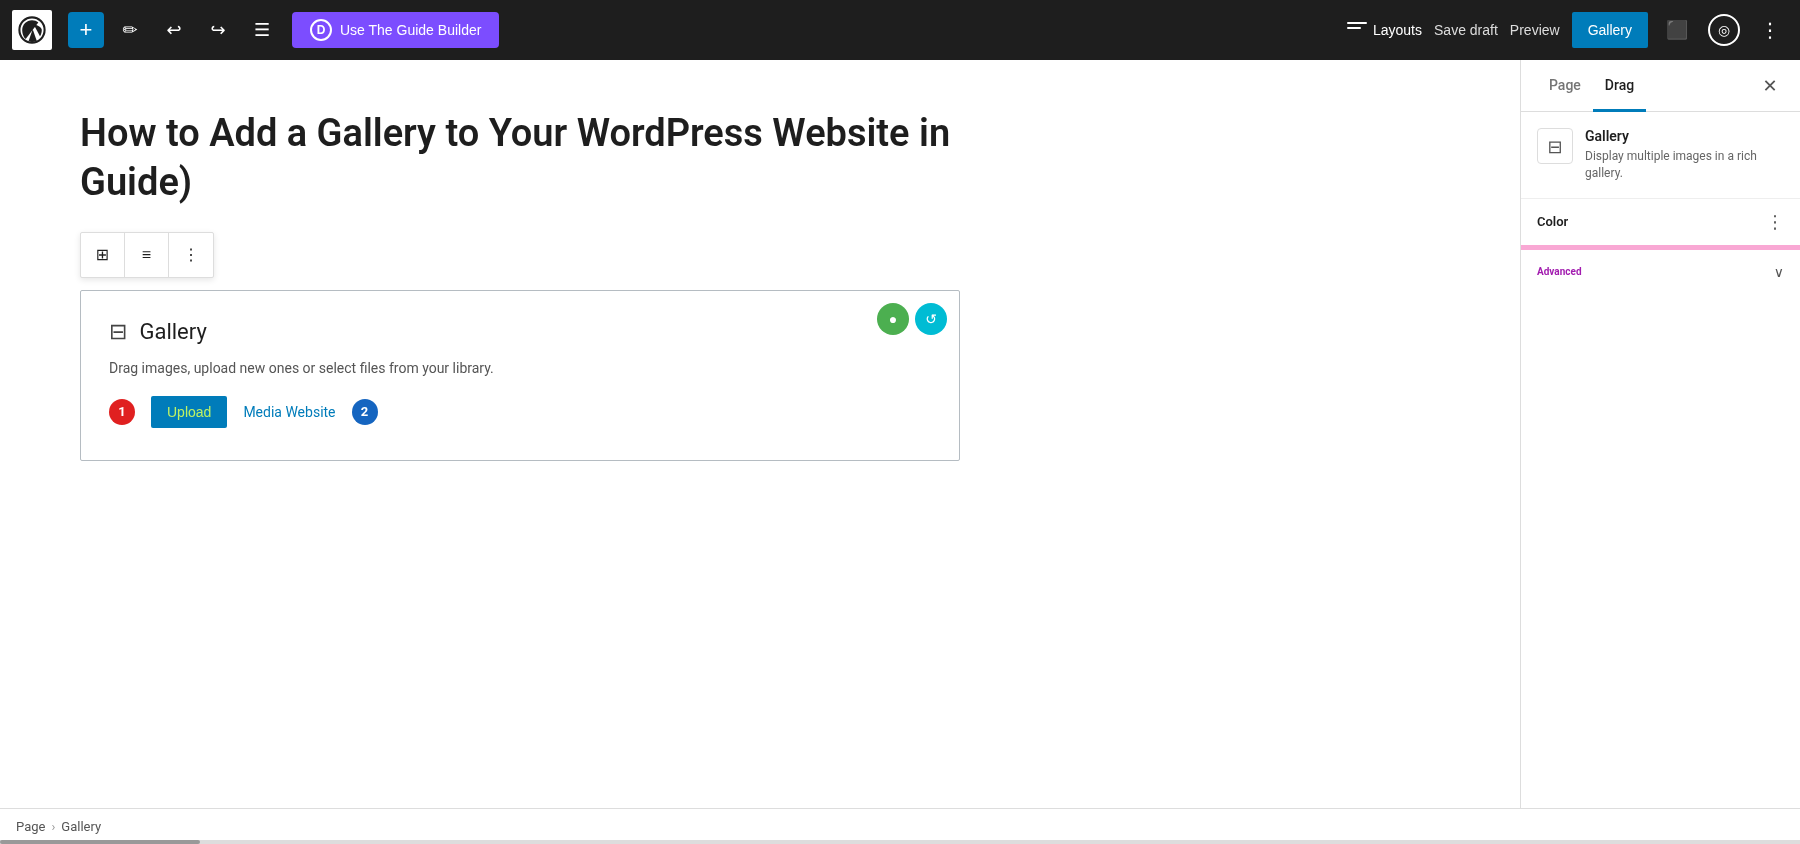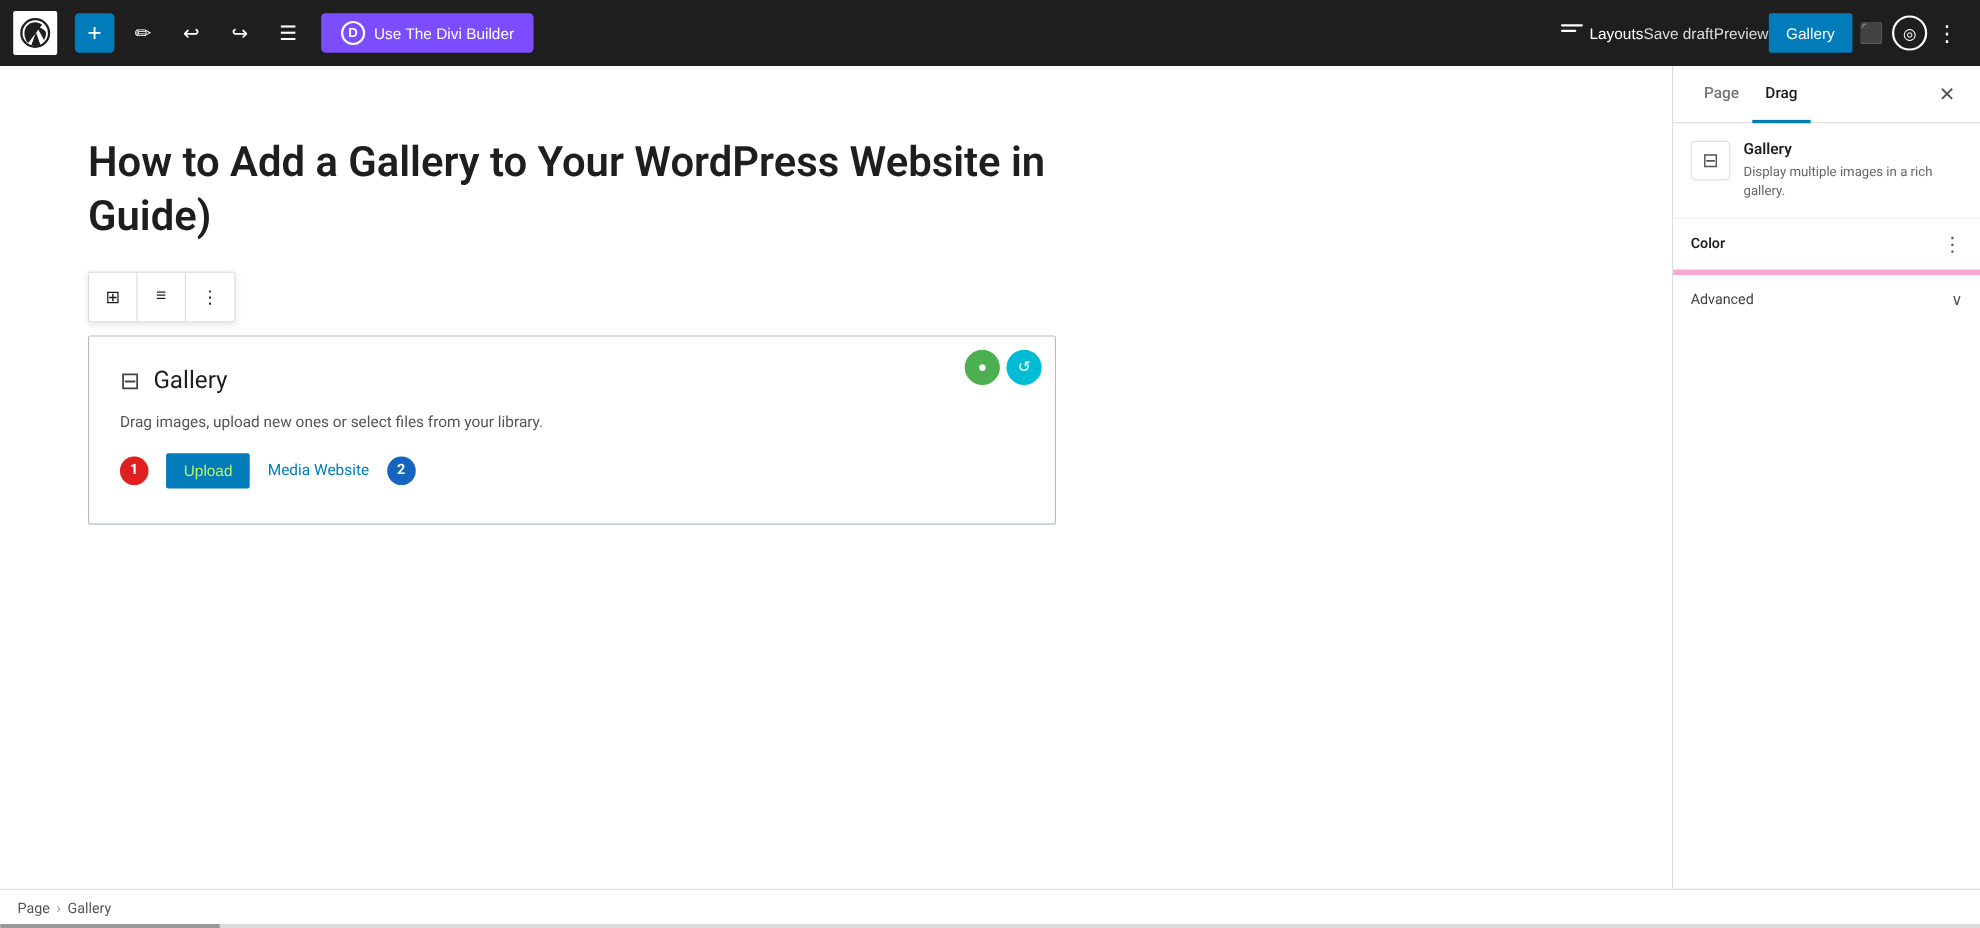--- a/index.html
+++ b/index.html
@@ -57,21 +57,21 @@
     .divi-circle {
       width: 22px; height: 22px;
       border: 2px solid #fff;
       border-radius: 50%;
       display: flex; align-items: center; justify-content: center;
       font-size: 12px;
       font-weight: 700;
     }
     .toolbar-right {
       margin-left: auto;
-      display: flex; align-items: center; 
+      display: flex; align-items: center; gap: 12px;
     }
     .layouts-btn {
       background: transparent;
       border: none;
       color: #fff;
       font-size: 14px;
       cursor: pointer;
       display: flex; align-items: center; gap: 6px;
     }
     .layouts-icon {
@@ -141,21 +141,21 @@
       display: flex;
       flex: 1;
       overflow: hidden;
     }
 
     
     .editor-area {
       flex: 1;
       background: #fff;
       overflow-y: auto;
-      padding: 64px 80px 40px 80px;
+      padding: 49px 80px 40px 80px;
       position: relative;
     }
 
     .post-title {
       font-size: 38px;
       font-weight: 600;
       color: #1e1e1e;
       line-height: 1.3;
       margin-bottom: 24px;
       max-width: 880px;
@@ -380,23 +380,23 @@
     
     .advanced-section {
       padding: 0;
     }
     .advanced-header {
       padding: 14px 16px;
       display: flex; align-items: center; justify-content: space-between;
       cursor: pointer;
     }
     .advanced-header-text {
-      font-size: 13px;
-      font-weight: 400;
-      color: #404040;
+      font-size: 10px;
+      font-weight: 700;
+      color: #a21caf;
     }
     .chevron-icon {
       font-size: 14px;
       color: #555;
     }
   </style>
 </head>
 <body>
 
 <div class="toolbar">
@@ -426,21 +426,21 @@
   </button>
 
   <button class="toolbar-btn">
     <span>☰</span>
   </button>
 
   <button class="divi-btn">
     <div class="divi-circle">
       D
     </div>
-    <span>Use The Divi Builder</span>
+    <span>Use The Guide Builder</span>
   </button>
 
   <div class="toolbar-right">
     <button class="layouts-btn">
       <div class="layouts-icon">
         <span></span>
           <span></span>
       </div>
       <span>Layouts</span>
     </button>

